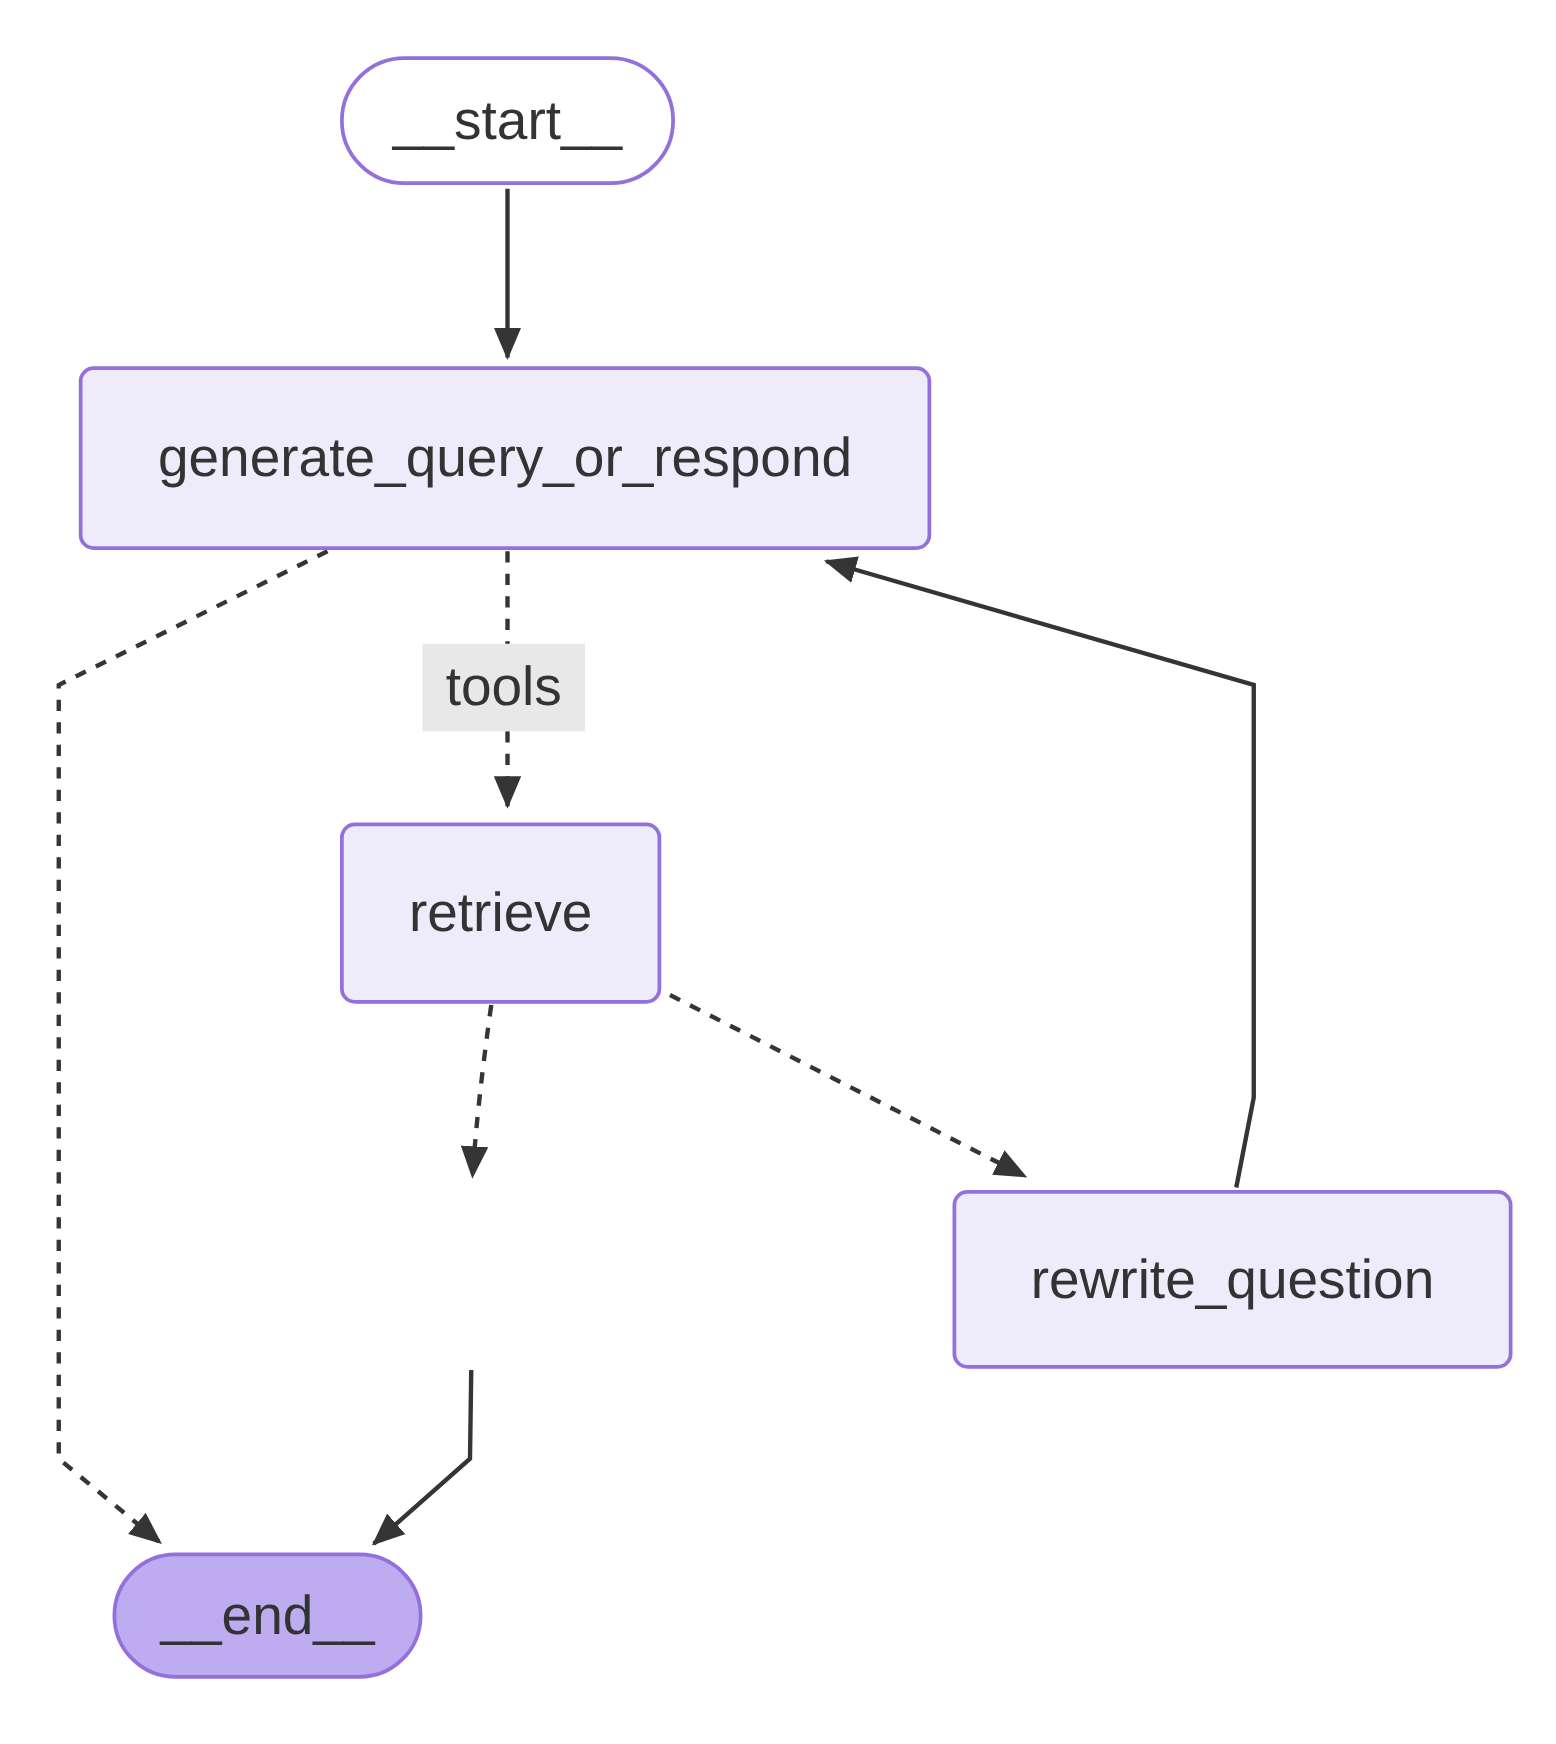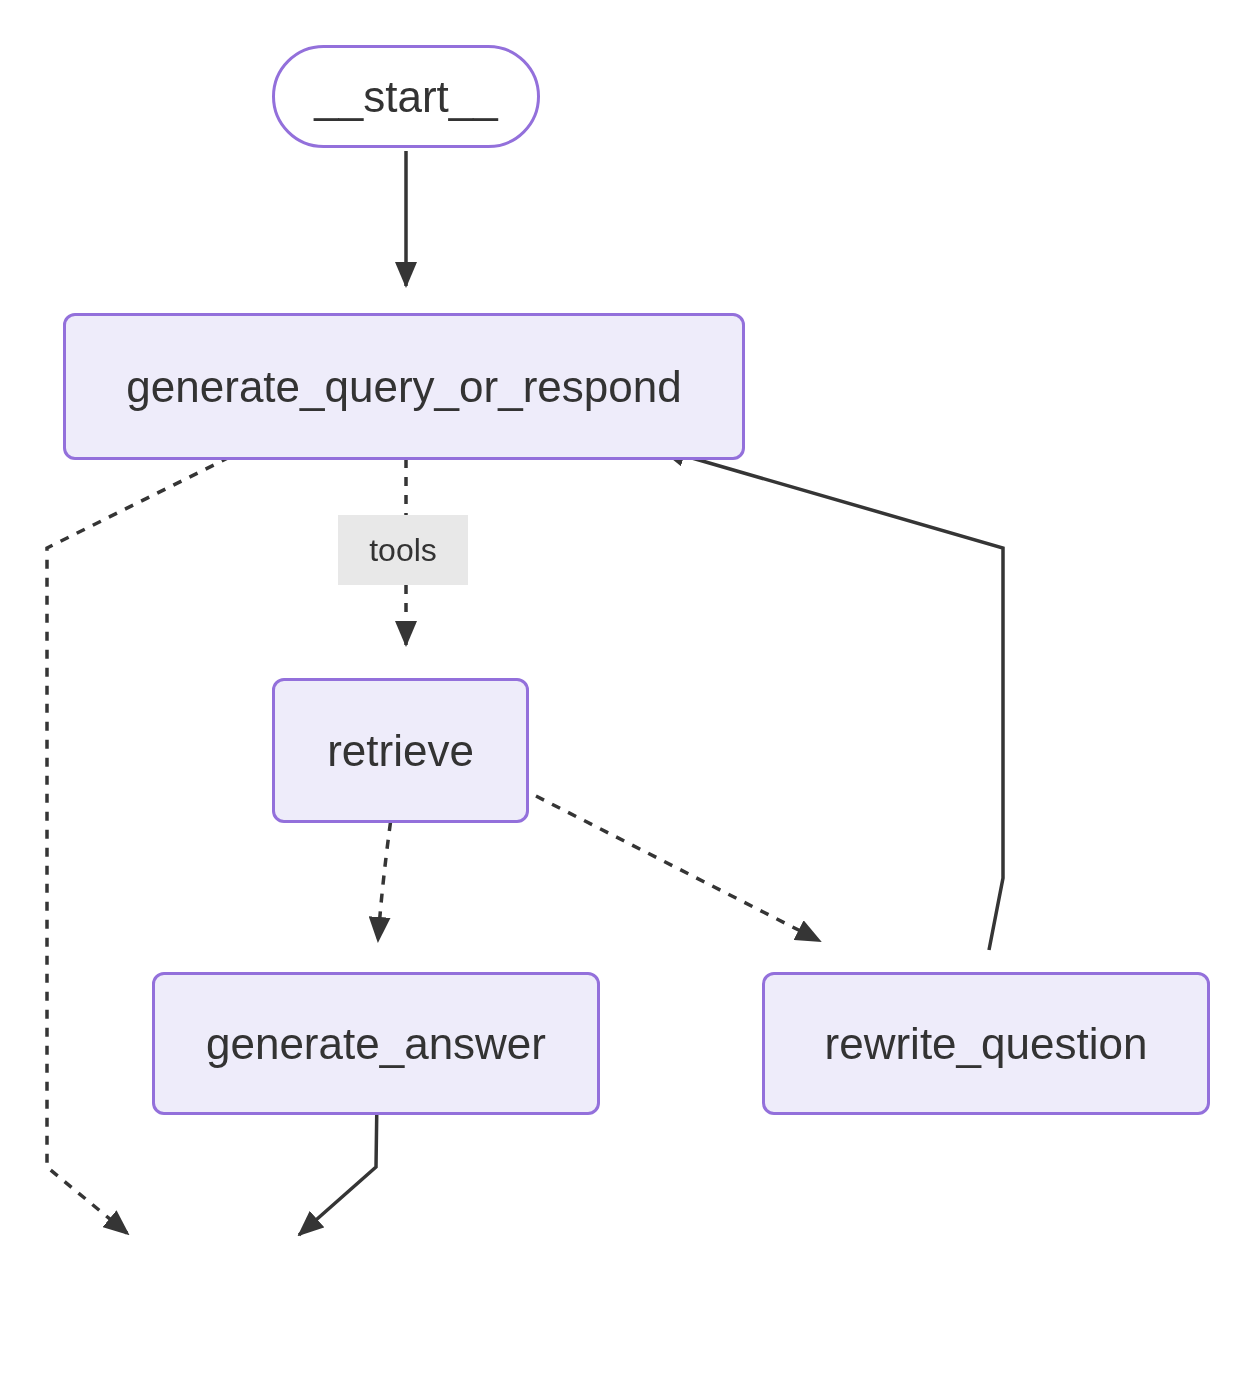--- a/index.html
+++ b/index.html
@@ -42,38 +42,37 @@
     color: var(--text, #333333);
     font-size: 44px;
     line-height: 1;
     white-space: nowrap;
   }
   .node.pill {
     border-radius: 52px;
   }
   .node.rect {
     border-radius: 12px;
-    margin-top: 20px;
   }
   .node.start-node {
     background: var(--background, #ffffff);
   }
   .node.end-node {
     background: var(--end-fill, #bdacf0);
   }
   .edge-label {
     position: absolute;
     z-index: 2;
     box-sizing: border-box;
     display: flex;
     align-items: center;
     justify-content: center;
     background: var(--label-bg, #e8e8e8);
     color: var(--text, #333333);
-    font-size: 32px;
+    font-size: 44px;
     line-height: 1;
   }
 </style>
 </head>
 <body>
 
 <div class="canvas">
 
   <svg class="edges" viewBox="0 0 1245 1395" width="1245" height="1395" xmlns="http://www.w3.org/2000/svg">
     <defs>
@@ -99,22 +98,22 @@
   </div>
 
   <div class="edge-label" style="left:338px; top:515px; width:130px; height:70px;">
     <span>tools</span>
   </div>
 
   <div class="node rect" style="left:272px; top:658px; width:257px; height:145px;">
     <span>retrieve</span>
   </div>
 
-  <div class="node rect" style="left:152px; top:952px; width:448px; height:143px;">
-    <span>generate_answer</span>
-  </div>
 
   <div class="node rect" style="left:762px; top:952px; width:448px; height:143px;">
     <span>rewrite_question</span>
   </div>
 
+  <div class="node pill end-node" style="left:90px; top:1242px; width:248px; height:101px;">
+    <span>__end__</span>
+  </div>
 
 </div>
 
 </body></html>

